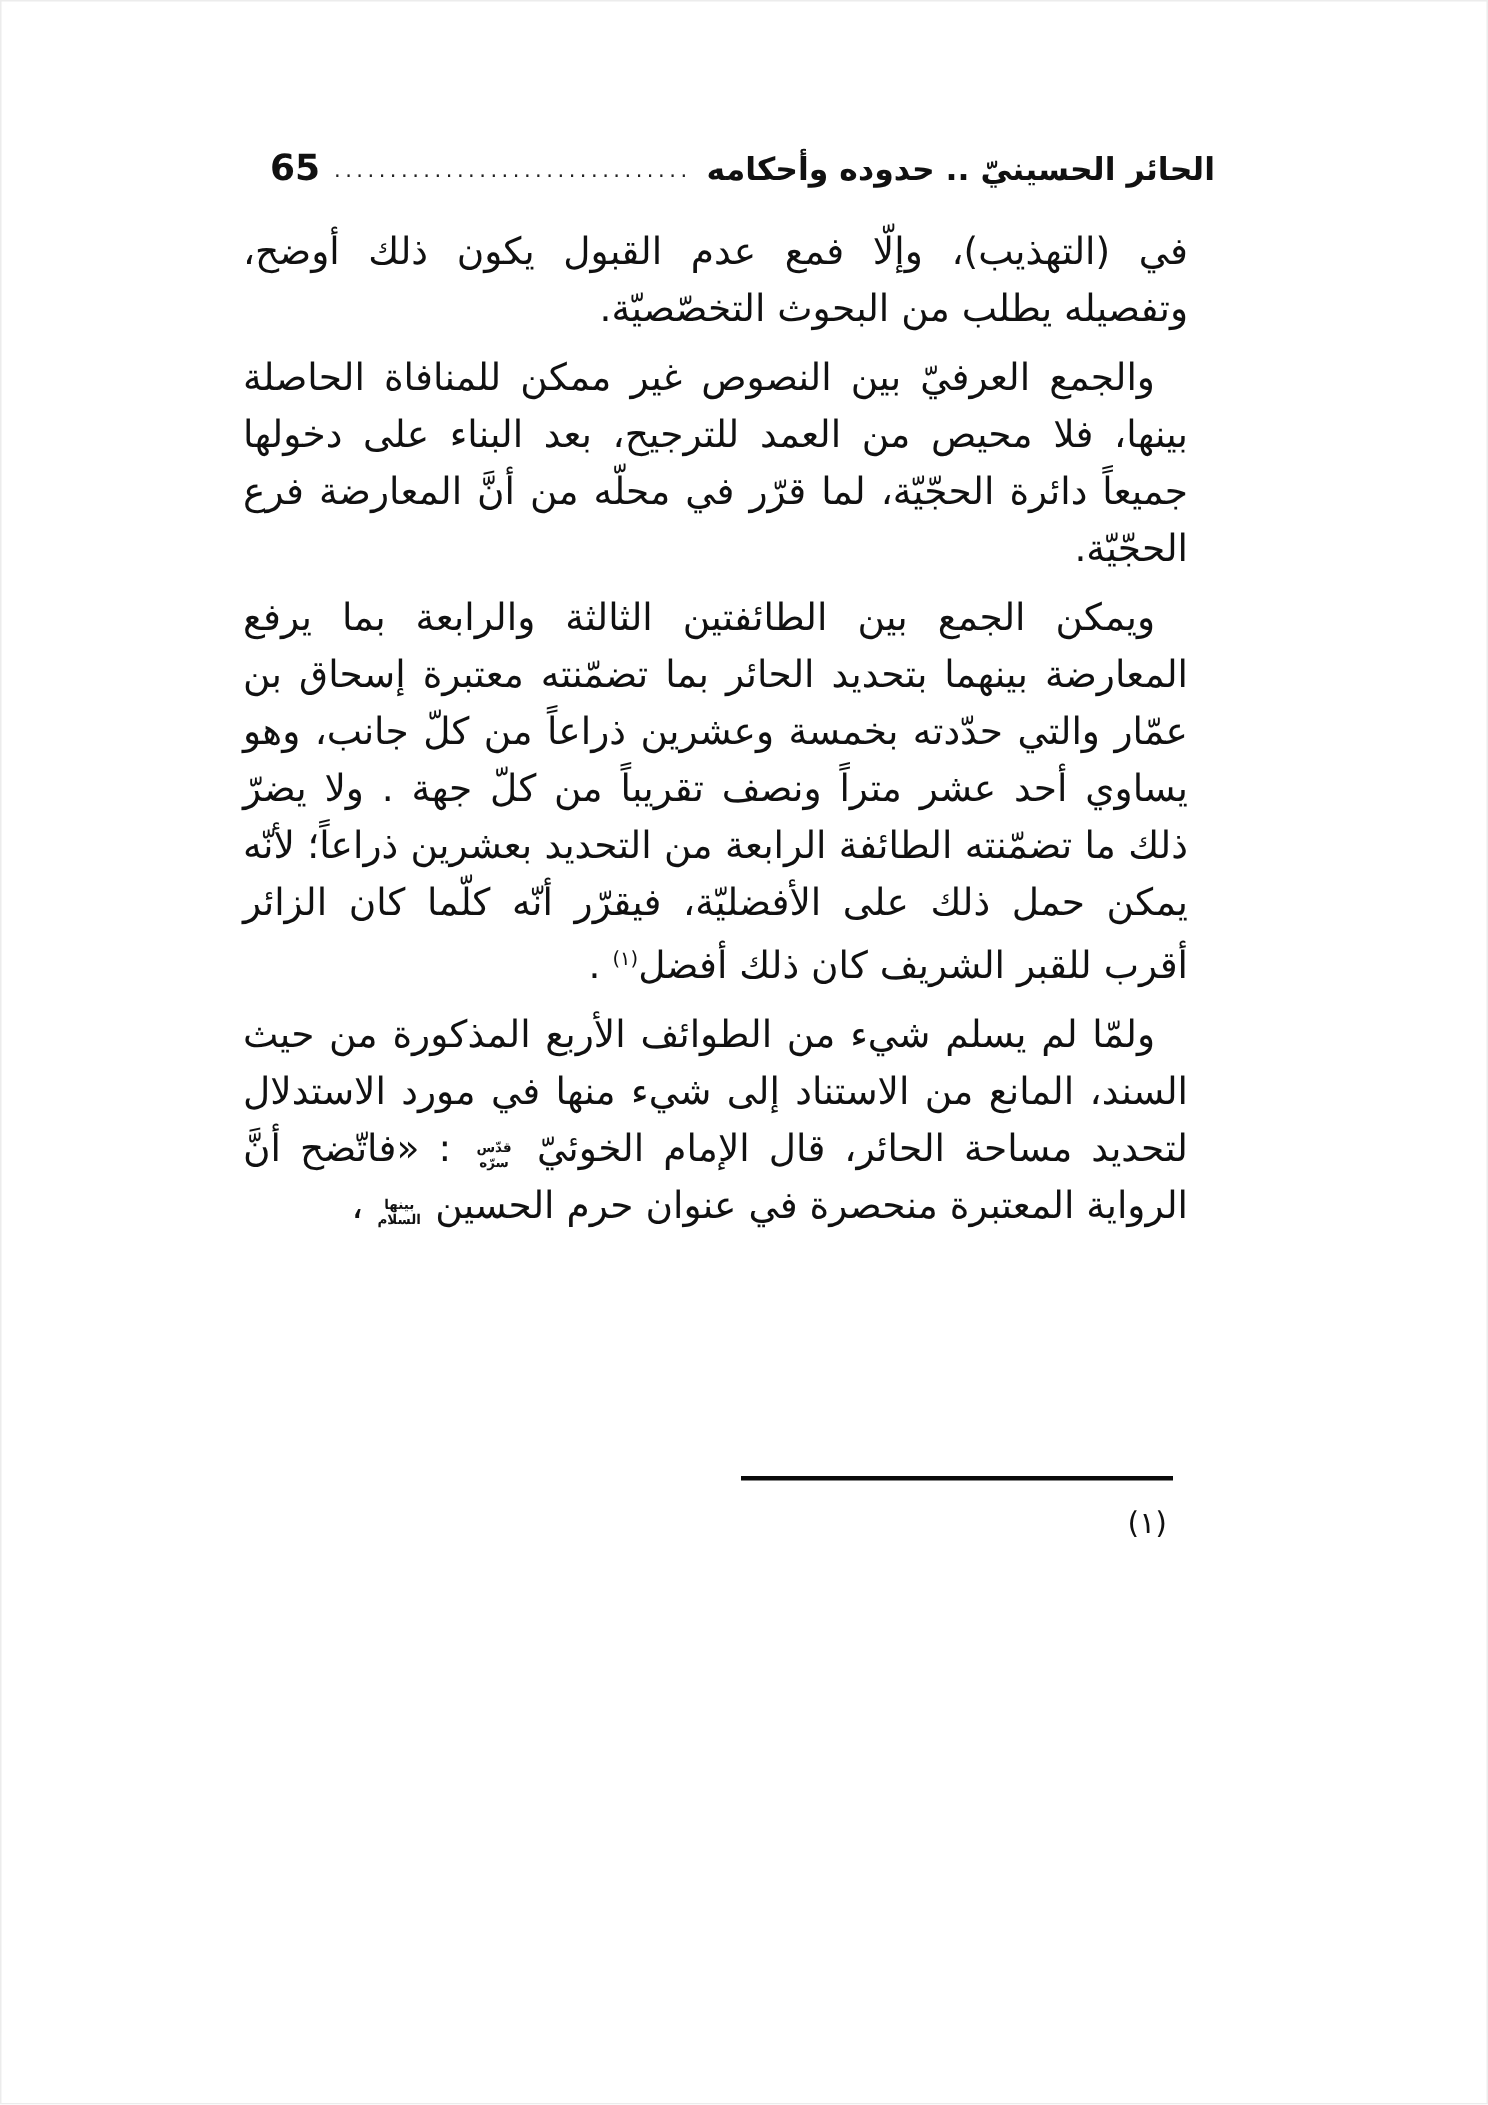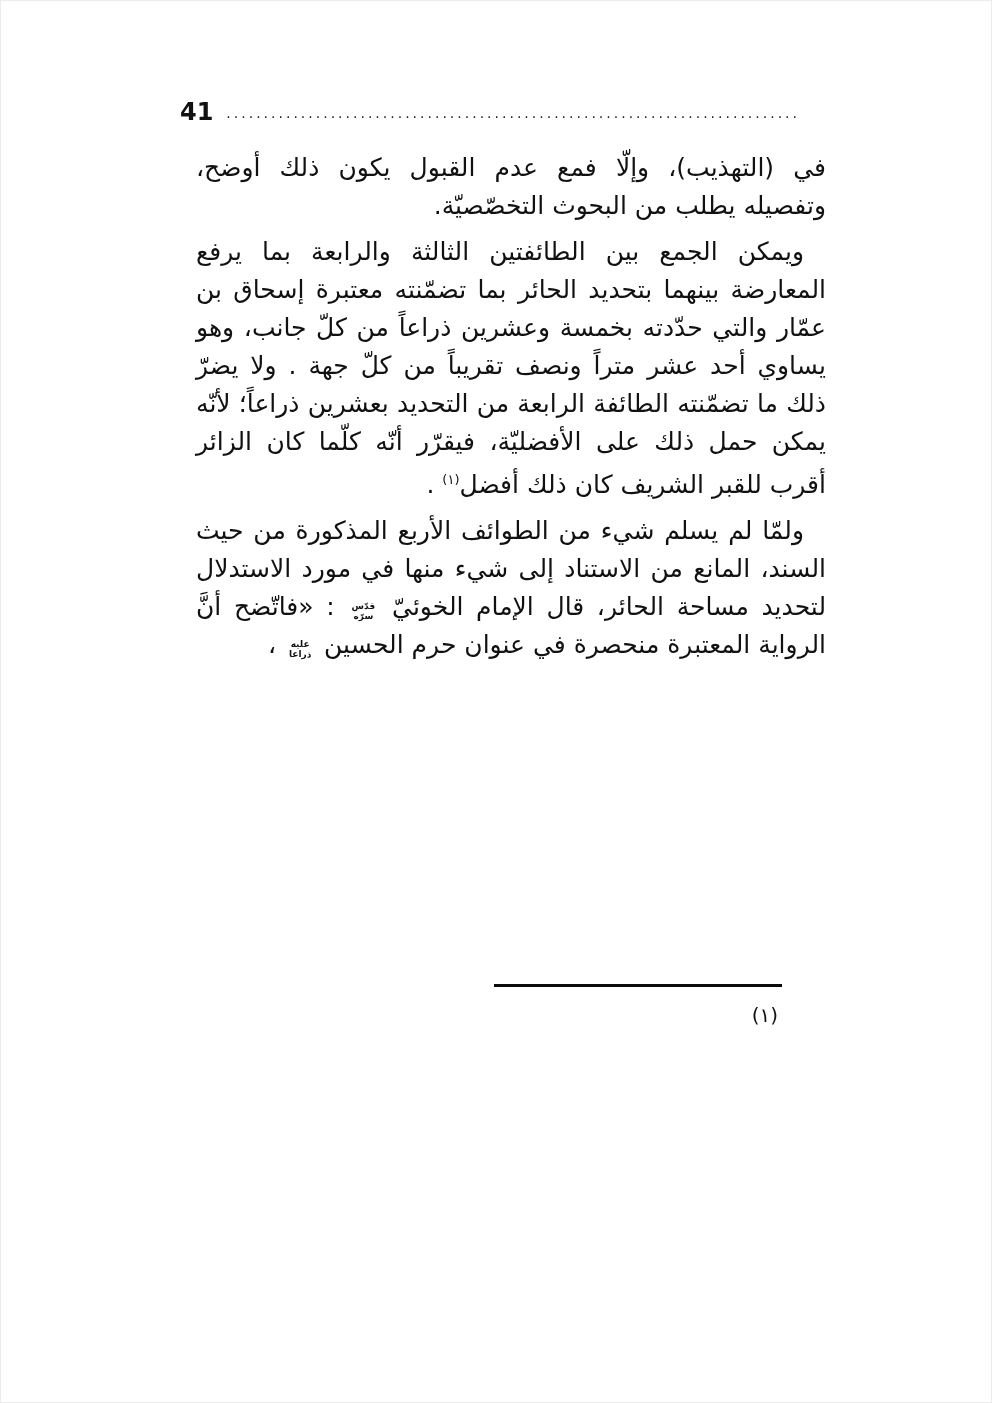--- a/index.html
+++ b/index.html
@@ -42,21 +42,21 @@
     transform:translateY(-2px);
   }
   .rh-page-number {
     font-size:24px;
     white-space:nowrap;
   }
   
   .body-text {
     position:absolute;
     top:149px;
-    right:166px;
+    right:200px;
     width:630px;
     font-size:25px;
     line-height:38px;
     text-align:justify;
   }
   .para { margin-bottom:8px; }
   .para.indent { text-indent:22px; }
   .fn-ref {
     font-size:13px;
     vertical-align:9px;
@@ -94,32 +94,34 @@
     align-items:baseline;
   }
   .footnote-marker { white-space:nowrap; }
 </style>
 </head>
 <body>
 
 <div class="page">
 
   <div class="running-head">
+    <span class="rh-title">الحائر الحسينيّ .. حدوده وأحكامه</span>
     <span class="rh-dots">..................................................................................</span>
-    <span class="rh-page-number">41</span>
+    <span class="rh-page-number">65</span>
   </div>
 
   <div class="body-text">
     <div class="para"><span>في (التهذيب)، وإلّا فمع عدم القبول يكون ذلك أوضح، وتفصيله يطلب من البحوث التخصّصيّة.</span></div>
+    <div class="para indent"><span>والجمع العرفيّ بين النصوص غير ممكن للمنافاة الحاصلة بينها، فلا محيص من العمد للترجيح، بعد البناء على دخولها جميعاً دائرة الحجّيّة، لما قرّر في محلّه من أنَّ المعارضة فرع الحجّيّة.</span></div>
     <div class="para indent"><span>ويمكن الجمع بين الطائفتين الثالثة والرابعة بما يرفع المعارضة بينهما بتحديد الحائر بما تضمّنته معتبرة إسحاق بن عمّار والتي حدّدته بخمسة وعشرين ذراعاً من كلّ جانب، وهو يساوي أحد عشر متراً ونصف تقريباً من كلّ جهة . ولا يضرّ ذلك ما تضمّنته الطائفة الرابعة من التحديد بعشرين ذراعاً؛ لأنّه يمكن حمل ذلك على الأفضليّة، فيقرّر أنّه كلّما كان الزائر أقرب للقبر الشريف كان ذلك أفضل</span><sup class="fn-ref">(١)</sup><span> .</span></div>
     <div class="para indent">
       <span>ولمّا لم يسلم شيء من الطوائف الأربع المذكورة من حيث السند، المانع من الاستناد إلى شيء منها في مورد الاستدلال لتحديد مساحة الحائر، قال الإمام الخوئيّ</span>
       <span class="honorific">قدّس سرّه</span>
       <span>: «فاتّضح أنَّ الرواية المعتبرة منحصرة في عنوان حرم الحسين</span>
-      <span class="honorific">عليه ذراعا</span>
+      <span class="honorific">بينها السلام</span>
       <span>،</span>
     </div>
   </div>
 
   <div class="footnote-rule"></div>
 
   <div class="footnote">
     <span class="footnote-marker">(١)</span>
   </div>
 

